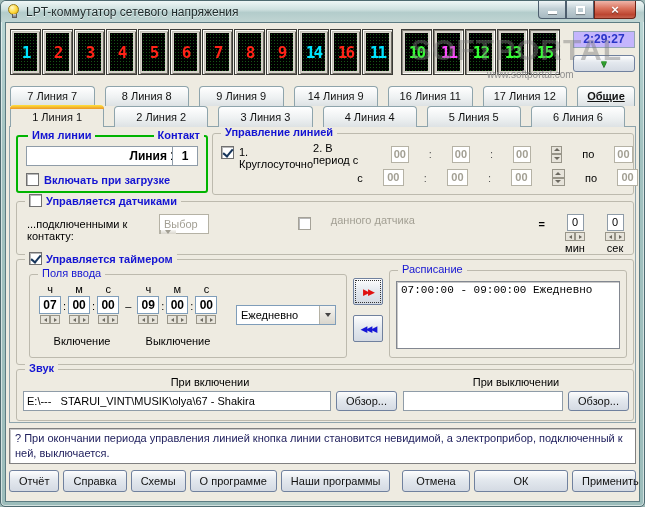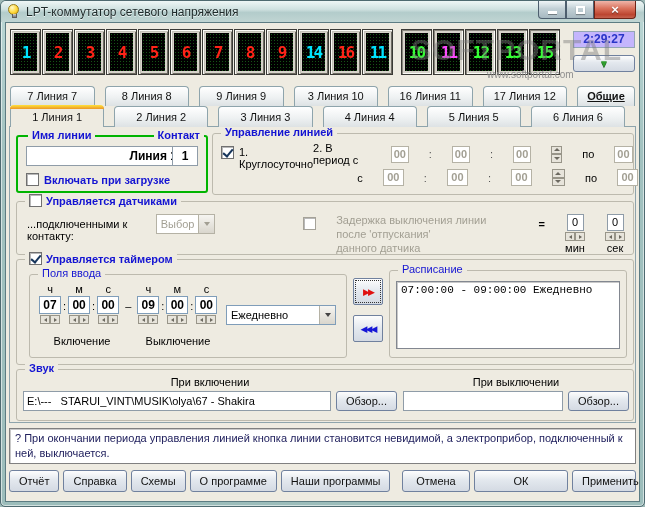--- a/index.html
+++ b/index.html
@@ -86,21 +86,21 @@
   .spin-v { display:inline-flex; flex-direction:column; width:13px; height:17px; }
   .spin-v i { flex:1; background:#e7e4db; border:1px solid #989589; display:flex; align-items:center; justify-content:center; }
   .spin-v i::after { content:''; width:0; height:0; border-left:3px solid transparent; border-right:3px solid transparent; }
   .spin-v i.up::after { border-bottom:3px solid #6c6960; }
   .spin-v i.dn::after { border-top:3px solid #6c6960; }
   .cchar { color:#555; }
   
   .sens { left:6px; top:74px; width:618px; height:54px; }
   .sens .content { position:absolute; inset:12px 8px 4px 10px; display:flex; align-items:flex-start; font-size:11px; gap:20px; }
   .combo { display:flex; height:20px; border:1px solid #7f9db9; background:#fff; }
-  .combo.dis { border-color:#b5b2a5; color:#a29f93; }
+  .combo.dis { border-color:#b5b2a5; color:#a29f93;flex-direction:column; }
   .combo .txt { padding:3px 4px 0 4px; font-size:11px; }
   .combo .cbtn { width:16px; border-left:1px solid #b5b2a5; background:linear-gradient(#f6f5f1,#d9d6cd); display:flex; align-items:center; justify-content:center; }
   .combo .cbtn::after { content:''; width:0; height:0; border-left:3px solid transparent; border-right:3px solid transparent; border-top:4px solid #444; }
   .combo.dis .cbtn::after { border-top-color:#a29f93; }
   .graytxt { color:#a29f93; line-height:1.25; }
   .stepcol { display:flex; flex-direction:column; align-items:center; width:22px; }
   .numbox { width:17px; height:17px; border:1px solid #8f9ca8; background:#fff; text-align:center; font-size:11px; line-height:15px; }
   .spin-h { display:flex; width:20px; height:9px; margin-top:1px; }
   .spin-h i { flex:1; background:#e7e4db; border:1px solid #989589; display:flex; align-items:center; justify-content:center; }
   .spin-h i::after { content:''; width:0; height:0; border-top:2px solid transparent; border-bottom:2px solid transparent; }
@@ -112,21 +112,21 @@
   .fields { position:absolute; left:12px; top:14px; width:318px; height:84px; border:1px solid #bdbaae; border-radius:3px; }
   .tgrid { position:absolute; left:8px; top:8px; display:flex; align-items:flex-start; }
   .tcol { display:flex; flex-direction:column; align-items:center; width:24px; }
   .th { font-size:11px; height:13px; }
   .tbox2 { width:22px; height:18px; border:1px solid #7f9db9; background:#fff; font-weight:bold; font-size:12px; text-align:center; line-height:16px; }
   .tsep { font-size:11px; margin-top:17px; padding:0 1px; }
   .tdash { font-size:11px; margin-top:17px; padding:0 5px; }
   .tlabels { position:absolute; left:8px; top:60px; display:flex; font-size:11px; }
   .tlabels .l1 { width:88px; text-align:center; }
   .tlabels .l2 { width:104px; text-align:center; }
-  .repeat-combo { position:absolute; right:10px; top:30px; width:110px; }
+  .repeat-combo { position:absolute; right:10px; top:30px; width:100px; }
   .arrbtns { position:absolute; left:336px; top:18px; width:30px; display:flex; flex-direction:column; gap:10px; }
   .arr { height:27px; border:1px solid #70819e; border-radius:2px; background:linear-gradient(180deg,#fdfdfd,#e3e8ee 50%,#d4dae3);
          display:flex; align-items:center; justify-content:center; font-size:9px; letter-spacing:-2px; }
   .arr.red { outline:1px dotted #333; outline-offset:-3px; color:#e01010; }
   .arr.blue { color:#1616d6; }
   .sched { position:absolute; left:372px; top:10px; width:238px; height:88px; border:1px solid #bdbaae; border-radius:3px; }
   .schedlist { position:absolute; left:6px; right:6px; top:10px; bottom:8px; border:1px solid #828790;
                box-shadow:inset 1px 1px 0 #c9c9c9; background:#fff; font-family:"Liberation Mono", monospace;
                font-size:11px; padding:2px 4px; }
   
@@ -271,21 +271,21 @@
           </div>
       </div>
       <div class="watermark">SOFTPORTAL</div>
       <div class="site">www.softportal.com</div>
     </div>
 
     <div class="tabs back">
       <div class="tab"><span>7 Линия 7</span></div>
       <div class="tab"><span>8 Линия 8</span></div>
       <div class="tab"><span>9 Линия 9</span></div>
-      <div class="tab"><span>3 Линия 10</span></div>
+      <div class="tab"><span>14 Линия 9</span></div>
       <div class="tab"><span>16 Линия 11</span></div>
       <div class="tab"><span>17 Линия 12</span></div>
       <div class="tab obshie"><span>Общие</span></div>
     </div>
     <div class="tabs front">
       <div class="tab active"><span>1 Линия 1</span></div>
       <div class="tab"><span>2 Линия 2</span></div>
       <div class="tab"><span>3 Линия 3</span></div>
       <div class="tab"><span>4 Линия 4</span></div>
       <div class="tab"><span>5 Линия 5</span></div>
@@ -369,21 +369,20 @@
         </span>
         <div class="content">
           <span style="padding-top:4px">...подключенными к контакту:</span>
           <div class="combo dis" style="width:66px">
             <span class="txt" style="flex:1">Выбор</span>
             <span class="cbtn"></span>
           </div>
           <span style="width:66px"></span>
           <span class="cb dis" style="margin-top:3px"></span>
           <span class="graytxt" style="width:252px">
-            <span style="display:block">Задержка выключения линии после 'отпускания'</span>
             <span style="display:block">данного датчика</span>
           </span>
           <span style="padding-top:4px;font-weight:bold">=</span>
           <div class="stepcol">
             <span class="numbox">0</span>
             <span class="spin-h">
                 <i class="lf"></i>
                 <i class="rt"></i>
               </span>
             <span class="unit">мин</span>

